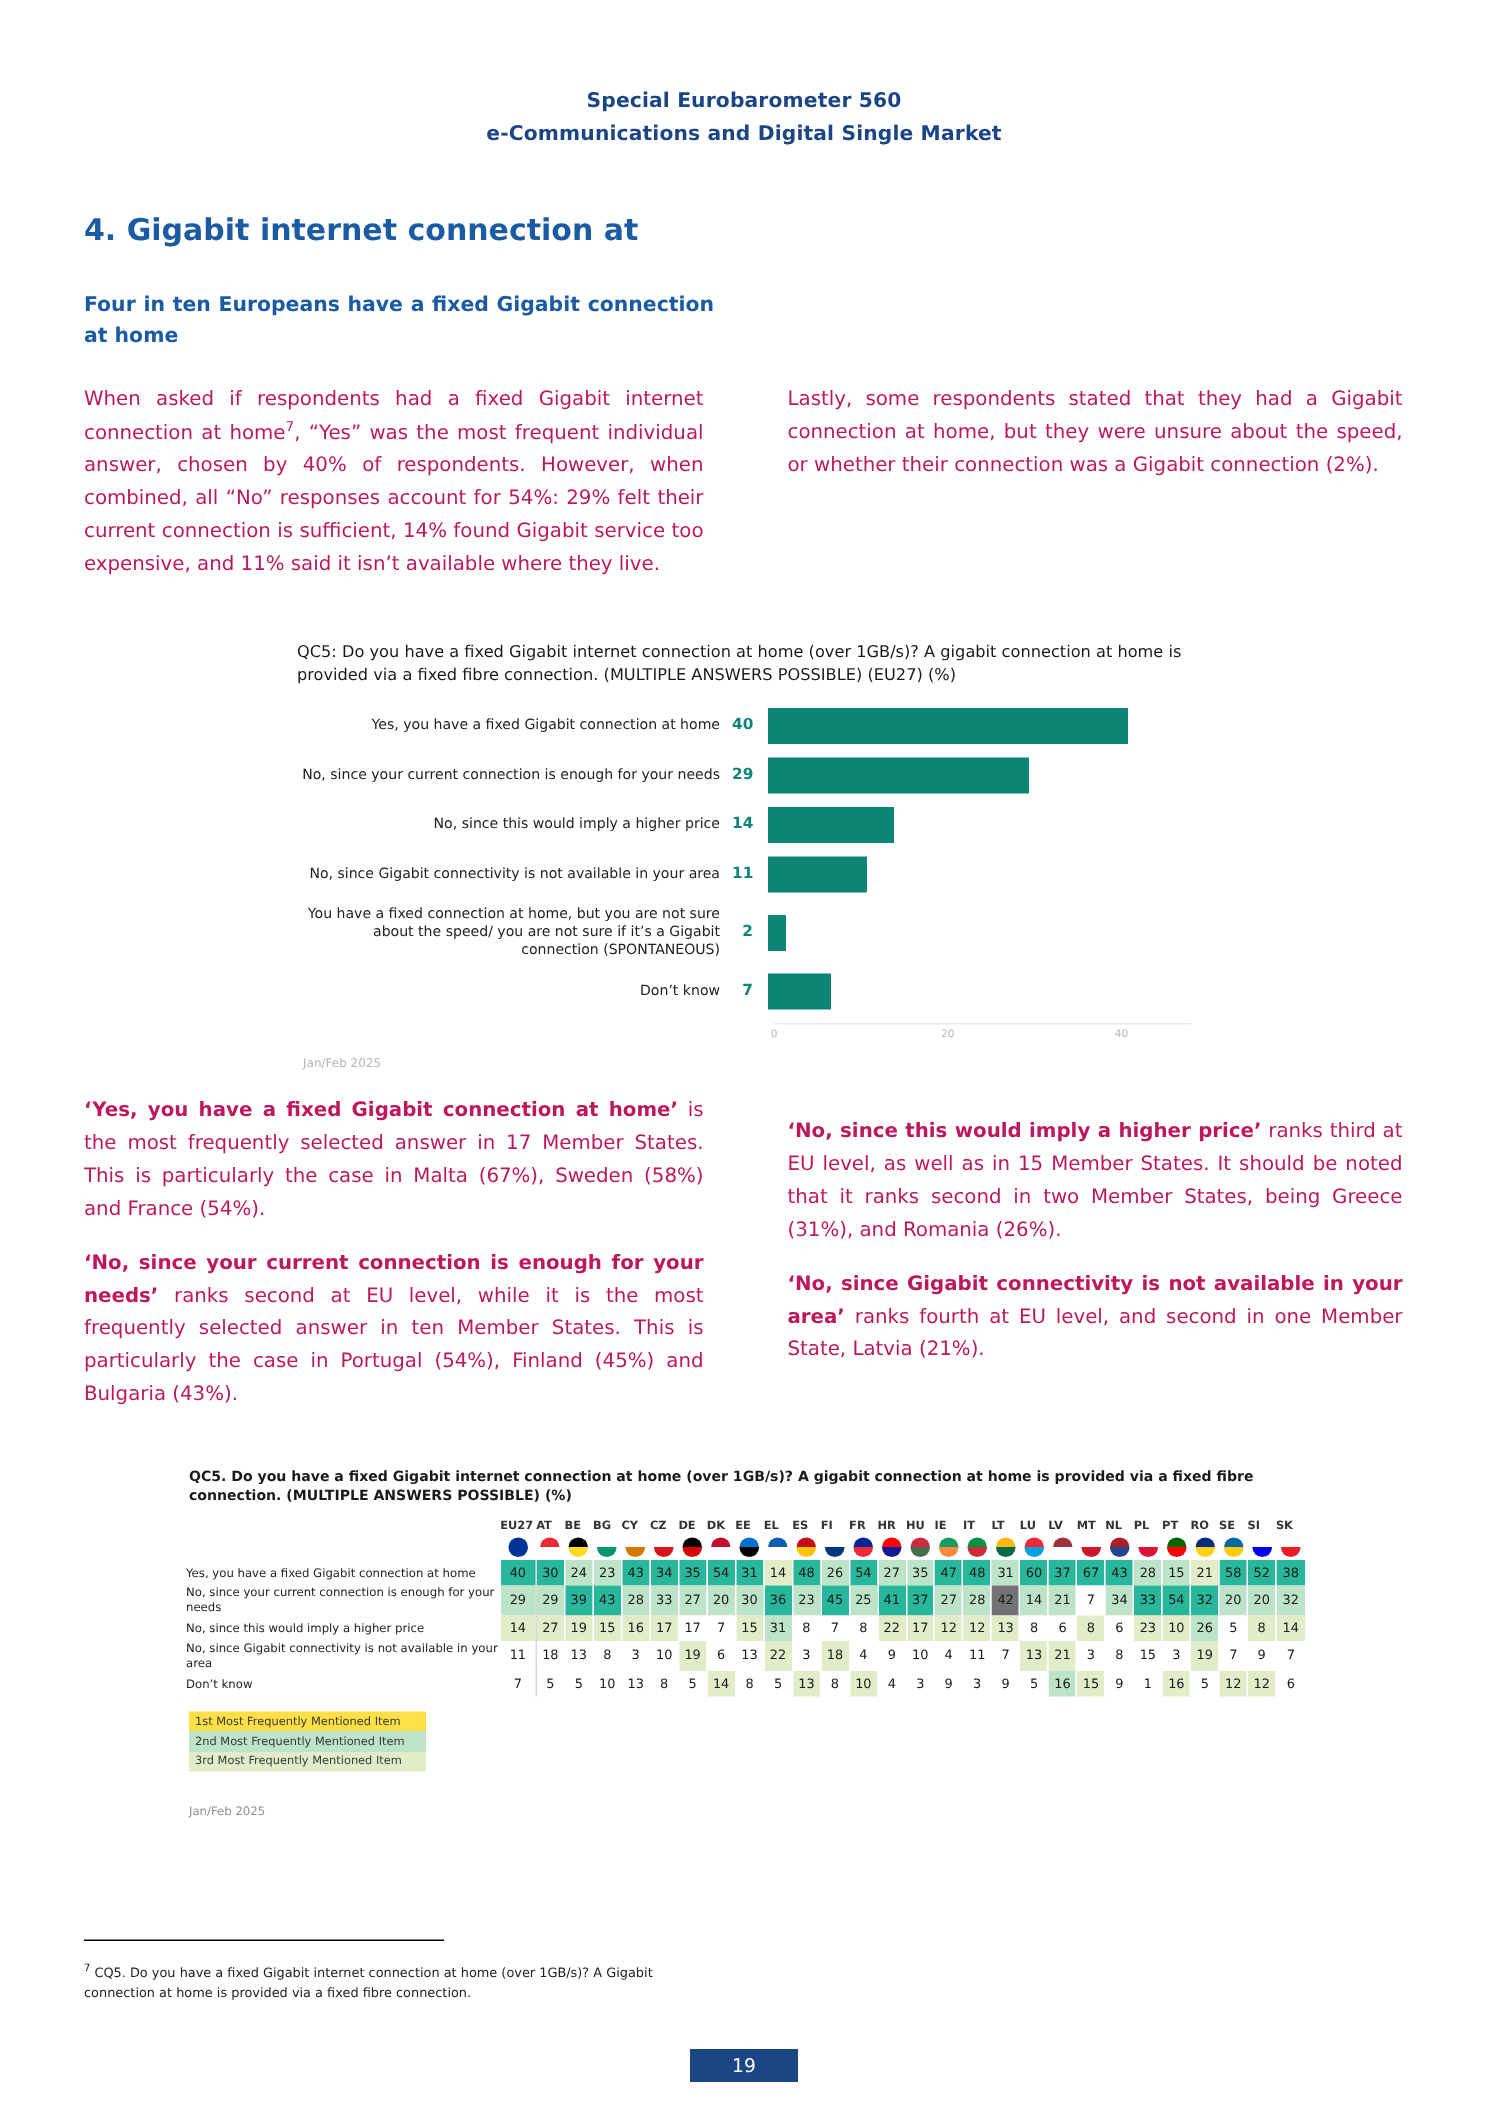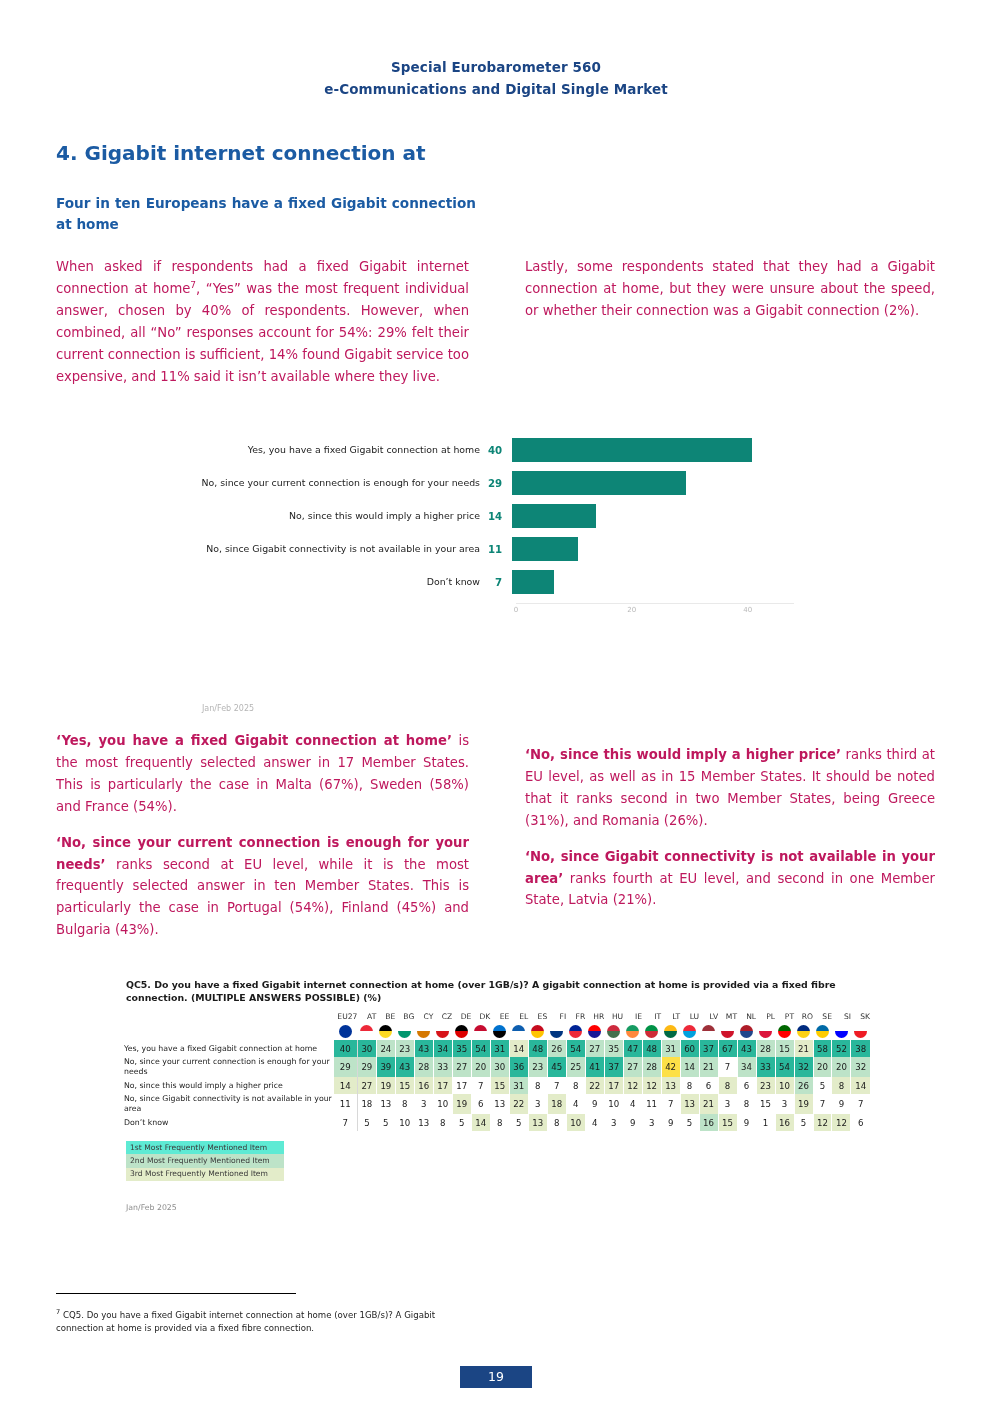--- a/index.html
+++ b/index.html
@@ -117,22 +117,22 @@
     font-weight: bold; padding: 6px 8px 0 8px;
   }
   table.ct { border-collapse: collapse; margin-top: 8px; margin-left: 6px; }
   table.ct td, table.ct th { padding: 0; }
   .rowlabel {
     width: 218px; font-size: 7.8px; line-height: 1.28; color: #222;
     text-align: left; padding: 2px 6px 2px 2px; vertical-align: middle;
     font-weight: normal;
   }
   .cc {
-    width: 19.3px; font-size: 7.6px; color: #333; text-align: right;
-    font-weight: normal; padding-bottom: 1px; margin-left: 46px;
+    width: 19.3px; font-size: 7.6px; color: #333; text-align: left;
+    font-weight: bold; padding-bottom: 1px; margin-left: 46px;
   }
   .cc.eu { width: 24px; }
   .flagcell { text-align: center; padding-bottom: 3px; }
   .flag {
     width: 13px; height: 13px; border-radius: 50%; display: inline-block;
     overflow: hidden; position: relative; vertical-align: middle;
   }
   .cell {
     text-align: center; font-size: 8.6px; color: #1a1a1a; height: 17px;
     vertical-align: middle; border-left: 1px solid #ffffff;
@@ -184,20 +184,21 @@
   <div class="cols">
     <div class="col-l">
       <p class="body"><span>When asked if respondents had a fixed Gigabit internet connection at home</span><sup>7</sup><span>, “Yes” was the most frequent individual answer, chosen by 40% of respondents. However, when combined, all “No” responses account for 54%: 29% felt their current connection is sufficient, 14% found Gigabit service too expensive, and 11% said it isn’t available where they live.</span></p>
     </div>
     <div class="col-r">
       <p class="body">Lastly, some respondents stated that they had a Gigabit connection at home, but they were unsure about the speed, or whether their connection was a Gigabit connection (2%).</p>
     </div>
   </div>
 
   <div class="figure-bar">
+    <div class="fig-q">QC5: Do you have a fixed Gigabit internet connection at home (over 1GB/s)? A gigabit connection at home is provided via a fixed fibre connection. (MULTIPLE ANSWERS POSSIBLE) (EU27) (%)</div>
     <div class="bar-rows">
         <div class="bar-row">
           <div class="bar-label">Yes, you have a fixed Gigabit connection at home</div>
           <div class="bar-val">40</div>
           <div class="bar-track">
             <div class="bar-fill" style="width: 83.3333%; background: rgb(13, 133, 118);"></div>
           </div>
         </div>
         <div class="bar-row">
           <div class="bar-label">No, since your current connection is enough for your needs</div>
@@ -211,20 +212,27 @@
           <div class="bar-val">14</div>
           <div class="bar-track">
             <div class="bar-fill" style="width: 29.1667%; background: rgb(13, 133, 118);"></div>
           </div>
         </div>
         <div class="bar-row">
           <div class="bar-label">No, since Gigabit connectivity is not available in your area</div>
           <div class="bar-val">11</div>
           <div class="bar-track">
             <div class="bar-fill" style="width: 22.9167%; background: rgb(13, 133, 118);"></div>
+          </div>
+        </div>
+        <div class="bar-row">
+          <div class="bar-label">You have a fixed connection at home, but you are not sure about the speed/ you are not sure if it’s a Gigabit connection (SPONTANEOUS)</div>
+          <div class="bar-val">2</div>
+          <div class="bar-track">
+            <div class="bar-fill" style="width: 4.16667%; background: rgb(13, 133, 118);"></div>
           </div>
         </div>
         <div class="bar-row">
           <div class="bar-label">Don’t know</div>
           <div class="bar-val">7</div>
           <div class="bar-track">
             <div class="bar-fill" style="width: 14.5833%; background: rgb(13, 133, 118);"></div>
           </div>
         </div>
       </div>
@@ -358,21 +366,21 @@
             <td class="cell" style="background: rgb(189, 227, 200);">20</td>
             <td class="cell" style="background: rgb(189, 227, 200);">30</td>
             <td class="cell" style="background: rgb(41, 183, 155);">36</td>
             <td class="cell" style="background: rgb(189, 227, 200);">23</td>
             <td class="cell" style="background: rgb(41, 183, 155);">45</td>
             <td class="cell" style="background: rgb(189, 227, 200);">25</td>
             <td class="cell" style="background: rgb(41, 183, 155);">41</td>
             <td class="cell" style="background: rgb(41, 183, 155);">37</td>
             <td class="cell" style="background: rgb(189, 227, 200);">27</td>
             <td class="cell" style="background: rgb(189, 227, 200);">28</td>
-            <td class="cell" style="background: #fde047; text-align: center;">42</td>
+            <td class="cell" style="background: #737373; text-align: center;">42</td>
             <td class="cell" style="background: rgb(189, 227, 200);">14</td>
             <td class="cell" style="background: rgb(189, 227, 200);">21</td>
             <td class="cell" style="background: rgb(255, 255, 255);">7</td>
             <td class="cell" style="background: rgb(189, 227, 200);">34</td>
             <td class="cell" style="background: rgb(41, 183, 155);">33</td>
             <td class="cell" style="background: rgb(41, 183, 155);">54</td>
             <td class="cell" style="background: rgb(41, 183, 155);">32</td>
             <td class="cell" style="background: rgb(189, 227, 200);">20</td>
             <td class="cell" style="background: rgb(189, 227, 200);">20</td>
             <td class="cell" style="background: rgb(189, 227, 200);">32</td>
@@ -466,21 +474,21 @@
             <td class="cell" style="background: rgb(255, 255, 255);">1</td>
             <td class="cell" style="background: rgb(227, 236, 201);">16</td>
             <td class="cell" style="background: rgb(255, 255, 255);">5</td>
             <td class="cell" style="background: rgb(227, 236, 201);">12</td>
             <td class="cell" style="background: rgb(227, 236, 201);">12</td>
             <td class="cell" style="background: rgb(255, 255, 255);">6</td>
           </tr>
         </tbody>
     </table>
     <div class="legend" id="ct-legend">
-        <div style="background: #5eead4;">1st Most Frequently Mentioned Item</div>
+        <div style="background: #fde047;">1st Most Frequently Mentioned Item</div>
         <div style="background: rgb(189, 227, 200);">2nd Most Frequently Mentioned Item</div>
         <div style="background: rgb(227, 236, 201);">3rd Most Frequently Mentioned Item</div>
       </div>
     <div class="tbl-src">Jan/Feb 2025</div>
   </div>
 
   <div class="fn-rule"></div>
   <div class="footnote"><sup>7</sup><span> CQ5. Do you have a fixed Gigabit internet connection at home (over 1GB/s)? A Gigabit connection at home is provided via a fixed fibre connection.</span></div>
 
   <div class="pagenum">19</div>

